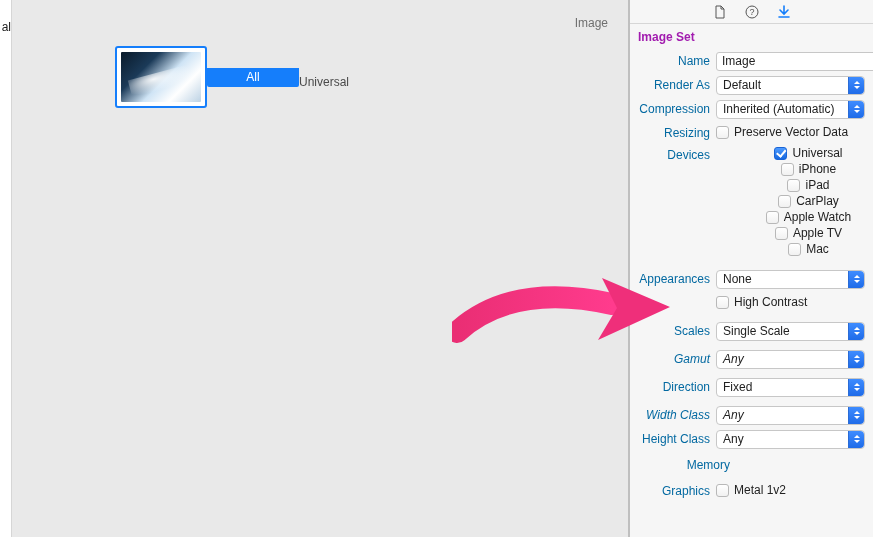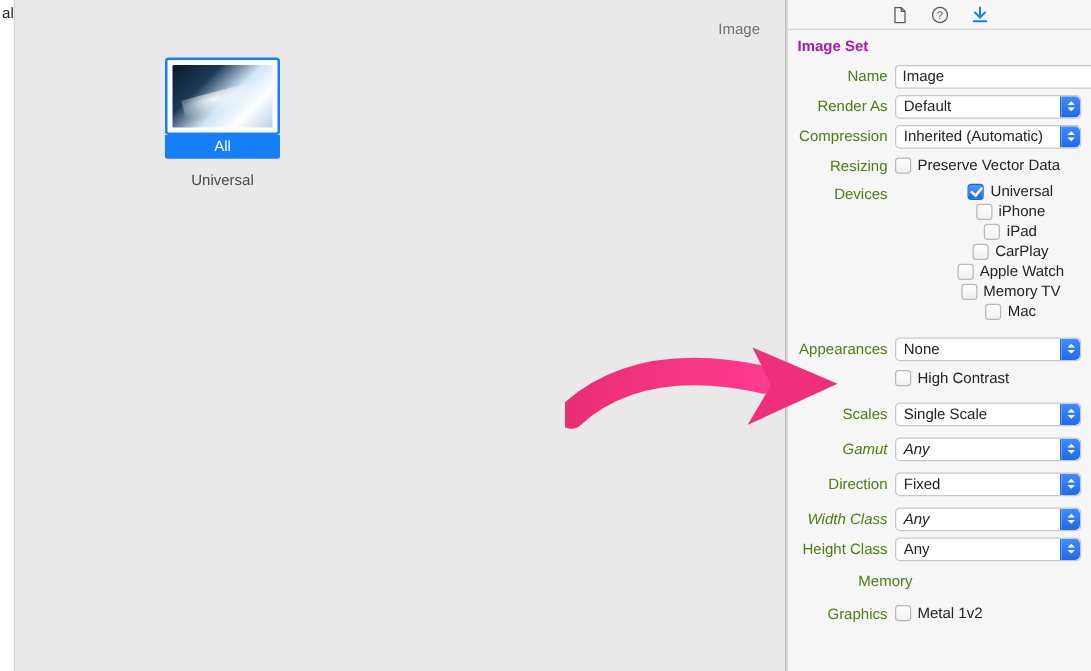--- a/index.html
+++ b/index.html
@@ -14,21 +14,21 @@
     background: #f0f0f0;
   }
   
   .leftpane {
     width: 12px;
     background: #fff;
     border-right: 1px solid #d6d6d6;
     display: flex;
     align-items: flex-start;
     justify-content: flex-end;
-    padding-top: 3px;
+    padding-top: 20px;
     font-size: 12px;
     color: #222;
     overflow: hidden;
   }
   
   .center {
     flex: 1;
     background: #e9e9e9;
     position: relative;
     border-right: 1px solid #bfbfbf;
@@ -36,23 +36,22 @@
   .center-header {
     position: absolute;
     top: 16px;
     right: 20px;
     color: #6f6f6f;
     font-size: 12px;
   }
   .asset-well {
     position: absolute;
     top: 46px;
-    left: 120px;
-    display: flex;
-    flex-direction: column;
+    left: 103px;
+    display: flex;
     align-items: center;
   }
   .thumb-frame {
     width: 92px;
     border: 2px solid #157efb;
     border-radius: 3px;
     background: #fff;
     padding: 4px;
     display: flex;
     flex-direction: column;
@@ -119,21 +118,21 @@
   .row {
     display: flex;
     align-items: center;
     min-height: 22px;
     margin-bottom: 2px;
   }
   .row .label {
     width: 86px;
     text-align: right;
     padding-right: 6px;
-    color: #4d7c0f;
+    color: #0369a1;
     font-size: 12px;
     flex-shrink: 0;
   }
   .row .control {
     flex: 1;
     display: flex;
     align-items: center;
   }
   .textfield {
     flex: 1;
@@ -328,21 +327,21 @@
           <label class="chk">
             <span class="chkbox"></span>
             <span>CarPlay</span>
           </label>
           <label class="chk">
             <span class="chkbox"></span>
             <span>Apple Watch</span>
           </label>
           <label class="chk">
             <span class="chkbox"></span>
-            <span>Memory TV</span>
+            <span>Apple TV</span>
           </label>
           <label class="chk">
             <span class="chkbox"></span>
             <span>Mac</span>
           </label>
         </div>
     </div>
 
     <div class="row" style="margin-top:10px;">
       <div class="label">Appearances</div>

